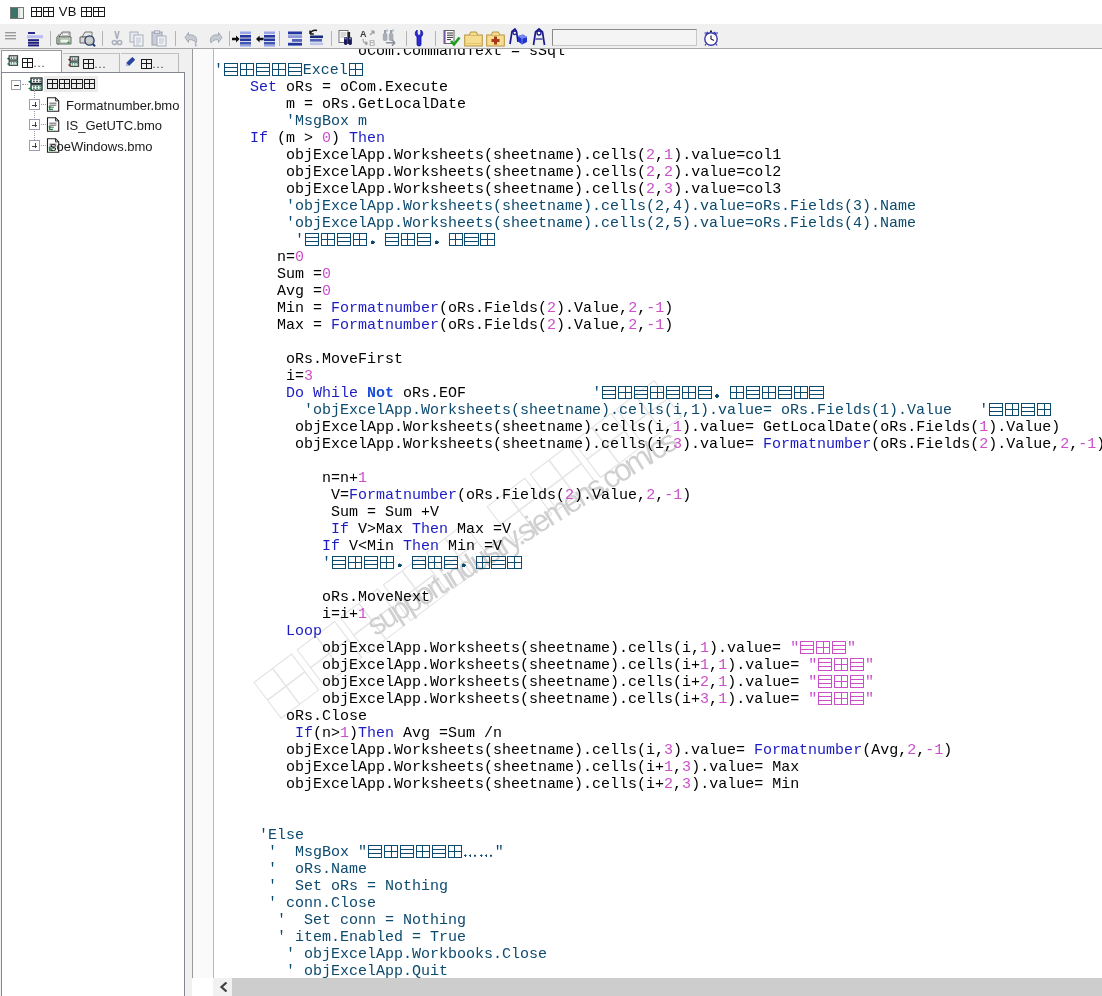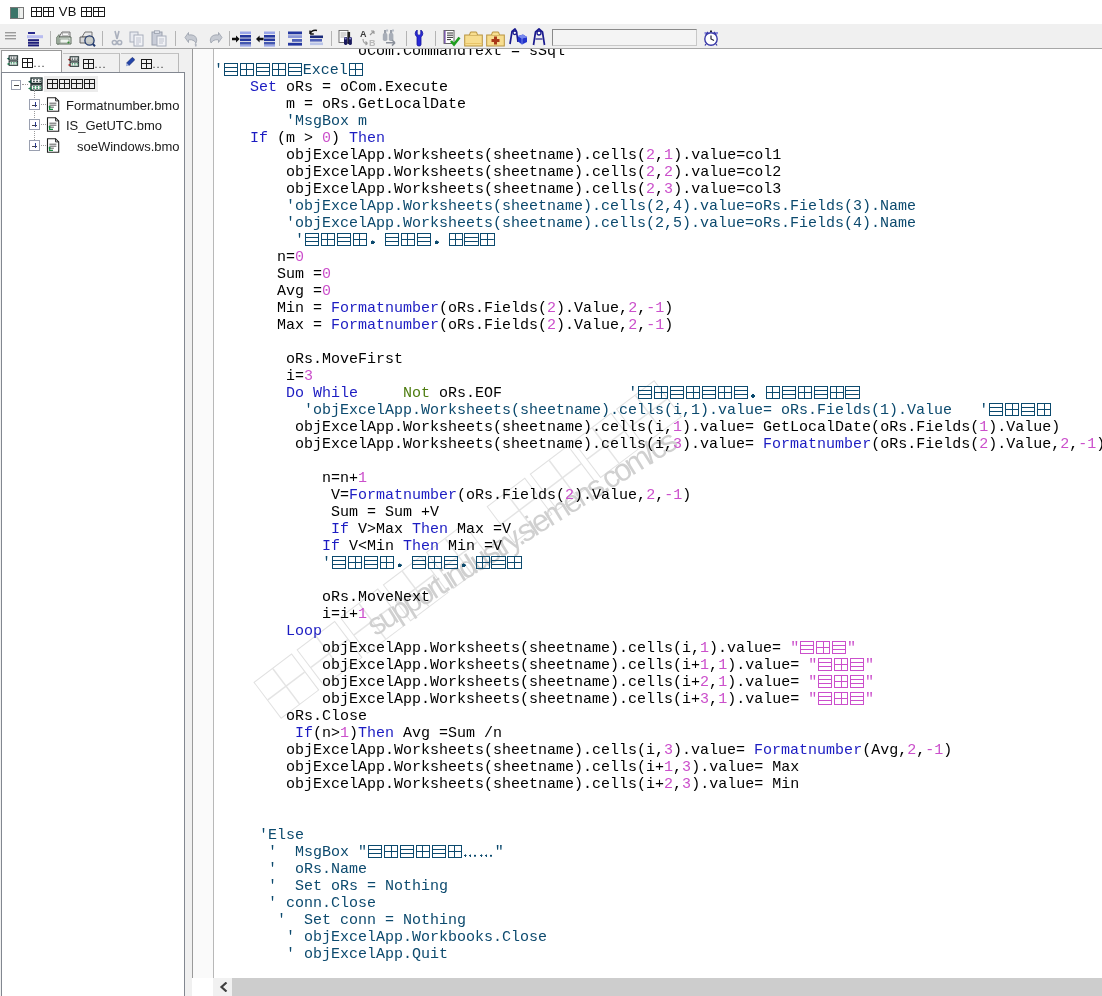--- a/index.html
+++ b/index.html
@@ -38,21 +38,21 @@
 
 
 #mstrip { position:absolute; left:192px; top:49px; width:22px; height:929px; background:#fafafa; border-left:1px solid #9a9a9a; border-right:1px solid #b8b8b8; }
 
 
 #ed { position:absolute; left:214px; top:49px; width:888px; height:929px; background:#fff; overflow:hidden; }
 #code { position:relative; margin-top:-6.5px; z-index:2; }
 #code .ln:first-child { height:19px; }
 .ln { height:17px; font-family:"Liberation Mono",monospace; font-size:15px; line-height:17px; white-space:pre; color:#000; }
 .k { color:#1c1cc2; }
-.n { color:#4d7c0f; font-weight:normal;margin-left:36px; }
+.n { color:#1d4ed8; font-weight:bold; }
 .g { color:#0c4a6e; }
 .m { color:#cb4fcb; }
 
 
 .cj0,.cj1 { display:inline-block; width:14.6px; height:13px; margin:0 0.7px; vertical-align:-2px;
   border:1px solid currentColor; }
 .cj0 { background:linear-gradient(currentColor,currentColor) center/100% 1px no-repeat,
        linear-gradient(currentColor,currentColor) center/1px 100% no-repeat; }
 .cj1 { background:linear-gradient(currentColor,currentColor) 50% 30%/100% 1px no-repeat,
        linear-gradient(currentColor,currentColor) 50% 70%/100% 1px no-repeat; }
@@ -324,21 +324,21 @@
           <span class="v"></span>
         </div>
       <div class="dotl" style="left:39px;top:72px;width:5px"></div>
       <div class="trow" style="left:44px;top:65px"><svg width="14" height="15" viewBox="0 0 14 15">
 <path d="M1.5 0.7 L9.5 0.7 L12.7 3.9 L12.7 14.3 L1.5 14.3 Z" fill="#fff" stroke="#222" stroke-width="1.1"></path>
 <path d="M9.5 0.7 L9.5 3.9 L12.7 3.9" fill="none" stroke="#222" stroke-width="0.9"></path>
 <path d="M3.4 6.2 h7 M3.4 8.2 h7 M3.4 10.2 h4.5" stroke="#333" stroke-width="0.8"></path>
 <path d="M3.6 9 L3.6 12.4 L7 12.4" fill="none" stroke="#1a8a40" stroke-width="1.3"></path>
 <path d="M3.6 8.6 L2.3 10.2 L4.9 10.2 Z" fill="#1a8a40"></path>
           </svg></div>
-      <div class="trow" style="left:75px;top:66px">soeWindows.bmo</div>
+      <div class="trow" style="left:48px;top:66px">soeWindows.bmo</div>
     </div>
   </div>
 
   <div id="mstrip"></div>
 
   <div id="ed">
     <div id="wm1"><i></i><i></i><i></i><i></i><i></i><span style="display:inline-block;width:22px"></span><i></i><i></i><i></i><i></i></div>
     <div id="wm2">support.industry.siemens.com/cs</div>
     <div id="code">
 <div class="ln">                oCom.CommandText = sSql</div>
@@ -386,20 +386,21 @@
 <div class="ln">        objExcelApp.Worksheets(sheetname).cells(i+<span class="m">1</span>,<span class="m">3</span>).value= Max</div>
 <div class="ln">        objExcelApp.Worksheets(sheetname).cells(i+<span class="m">2</span>,<span class="m">3</span>).value= Min</div>
 <div class="ln"></div>
 <div class="ln"></div>
 <div class="ln">     <span class="g">'Else</span></div>
 <div class="ln">      <span class="g">'  MsgBox "<i class="cj1"></i><i class="cj0"></i><i class="cj1"></i><i class="cj0"></i><i class="cj1"></i><i class="cj0"></i><i class="el"></i><i class="el"></i>"</span></div>
 <div class="ln">      <span class="g">'  oRs.Name</span></div>
 <div class="ln">      <span class="g">'  Set oRs = Nothing</span></div>
 <div class="ln">      <span class="g">' conn.Close</span></div>
 <div class="ln">       <span class="g">'  Set conn = Nothing</span></div>
+<div class="ln">       <span class="g">' item.Enabled = True</span></div>
 <div class="ln">        <span class="g">' objExcelApp.Workbooks.Close</span></div>
 <div class="ln">        <span class="g">' objExcelApp.Quit</span></div>
     </div>
   </div>
 
   <div id="hsb">
       <div class="thumb"></div>
       <div class="btn">
         <svg class="ch" width="8" height="10" viewBox="0 0 8 10">
           <path d="M6.5 0.5 L1.5 5 L6.5 9.5" fill="none" stroke="#404040" stroke-width="2.2"></path>

